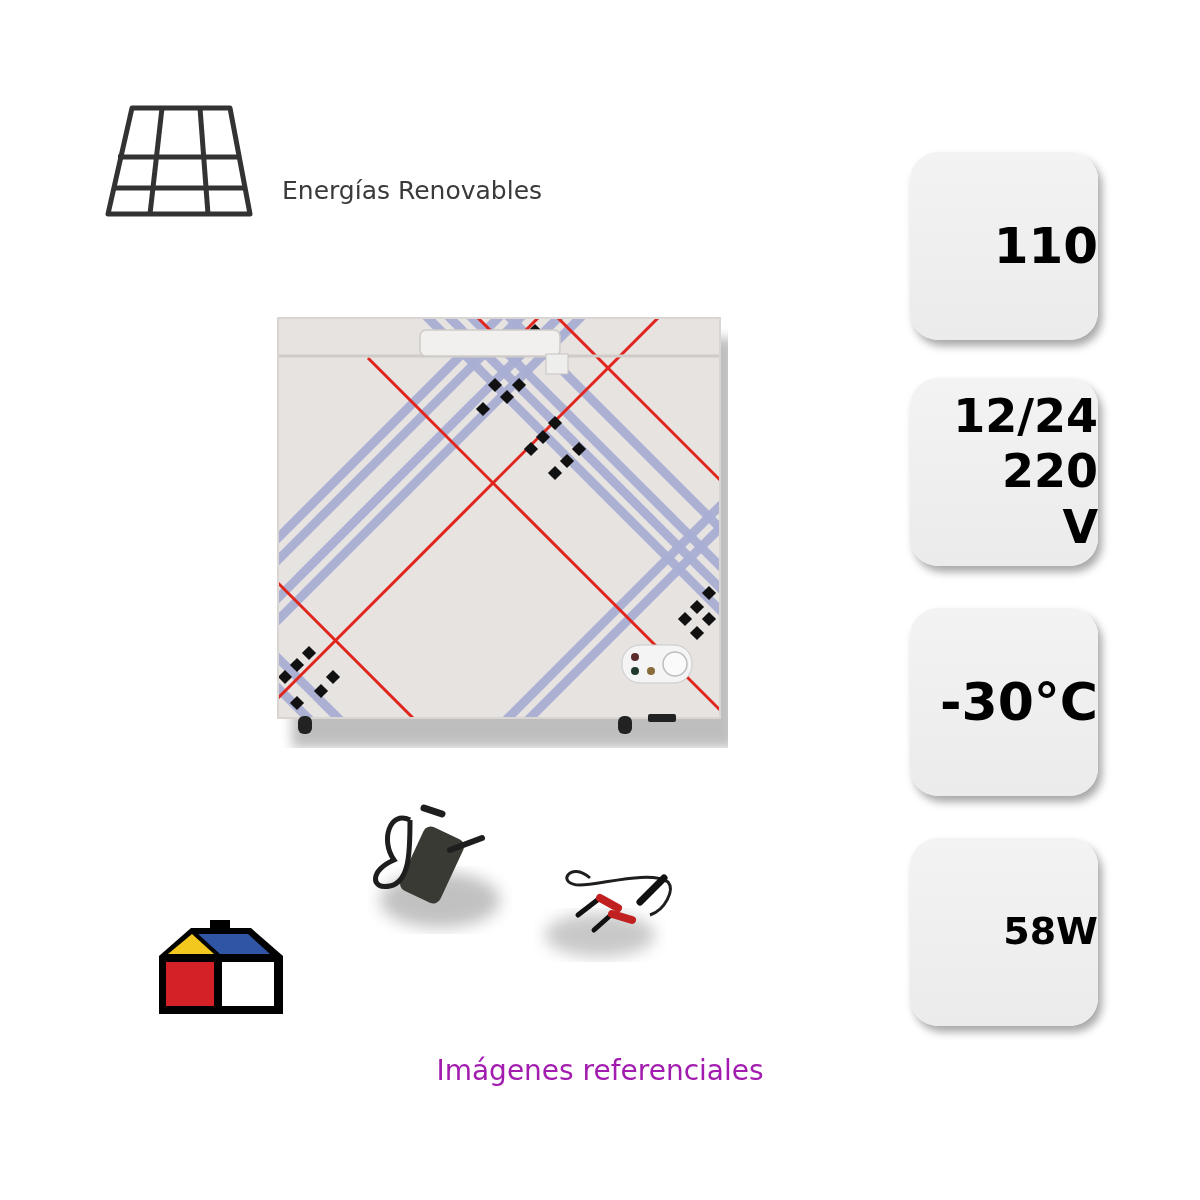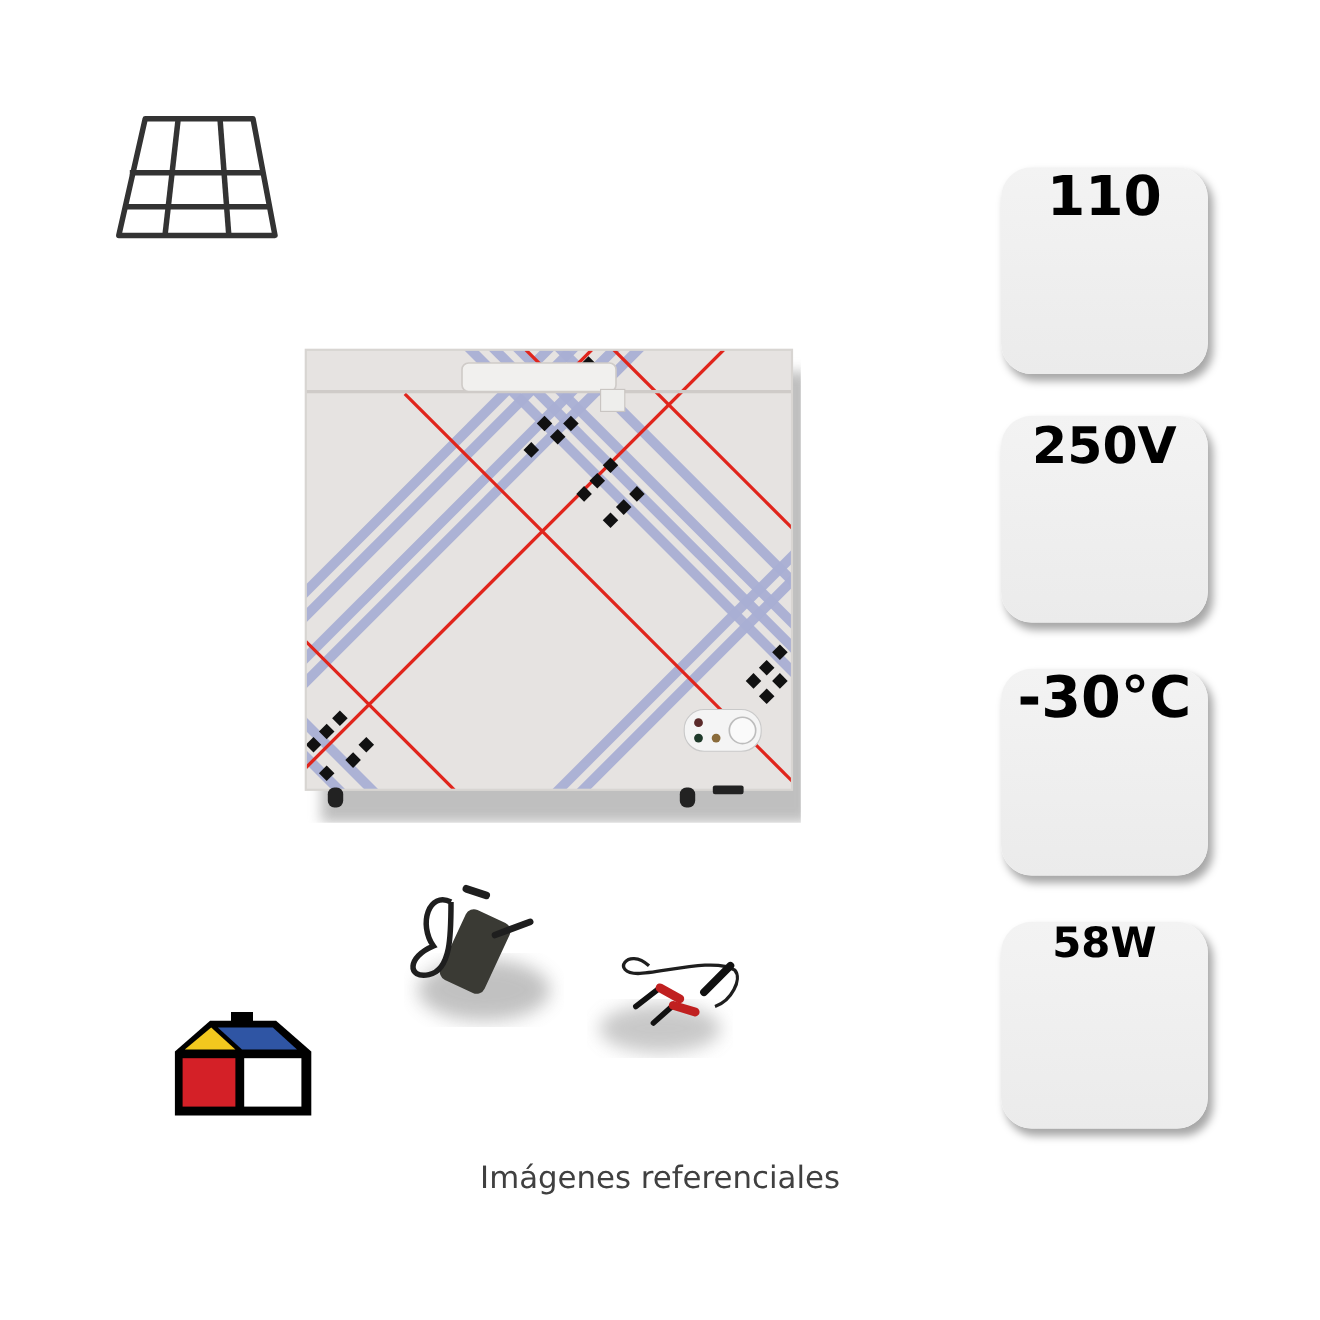--- a/index.html
+++ b/index.html
@@ -19,28 +19,28 @@
       font-family: "DejaVu Sans", sans-serif; font-size: 25px; color: #3a3a3a; line-height: 1;
     }
 
     .freezer { position: absolute; left: 268px; top: 308px; width: 460px; height: 440px; }
     .accessories { position: absolute; left: 350px; top: 790px; width: 340px; height: 190px; }
 
     .store-logo { position: absolute; left: 156px; top: 920px; width: 130px; height: 96px; }
 
     .caption {
       position: absolute; left: 0; width: 1200px; top: 1054px; text-align: center;
-      font-family: "DejaVu Sans", sans-serif; font-size: 28px; color: #404040;
+      font-family: "DejaVu Sans", sans-serif; font-size: 28px; color: #a21caf;
     }
 
     .spec {
       position: absolute; left: 910px; width: 188px; height: 188px; border-radius: 28px;
       background: linear-gradient(180deg, #f3f3f3 0%, #ebebeb 100%);
       box-shadow: 4px 6px 8px rgba(0,0,0,0.35);
-      display: flex; align-items: flex-start; justify-content: center; flex-direction: row;
+      display: flex; align-items: flex-end; justify-content: center; flex-direction: column;
       font-family: "DejaVu Sans", sans-serif; font-weight: bold; color: #000000;
       text-align: center;
     }
     .spec-line { display: block; line-height: 1.05; }
     .spec-1 { top: 152px; font-size: 50px; }
     .spec-2 { top: 378px; font-size: 46px; }
     .spec-2 .spec-line { line-height: 1.2; }
     .spec-3 { top: 608px; font-size: 52px; }
     .spec-4 { top: 838px; font-size: 38px; }
   </style>
@@ -50,20 +50,21 @@
 <div class="brand">
   <svg class="brand-logo" viewBox="0 0 150 116">
     <g fill="none" stroke="#333333" stroke-width="5" stroke-linejoin="round">
       <path d="M28 4 L126 4 L146 110 L4 110 Z"></path>
       <path d="M14 53 L136 53"></path>
       <path d="M8 84 L141 84"></path>
       <path d="M58 4 L46 110"></path>
       <path d="M96 4 L104 110"></path>
     </g>
   </svg>
+  <div class="brand-tagline">Energías Renovables</div>
 </div>
 
 <svg class="freezer" viewBox="0 0 460 440">
   <defs>
     <clipPath id="body-clip">
         <rect x="10" y="10" width="442" height="400"></rect>
       </clipPath>
     <filter id="shadow" x="-10%" y="-10%" width="130%" height="130%">
       <feGaussianBlur stdDeviation="6"></feGaussianBlur>
     </filter>
@@ -182,21 +183,22 @@
   <path d="M12 34 L36 14 L58 34 Z" fill="#f2c81e"></path>
   <path d="M42 14 L92 14 L114 34 L64 34 Z" fill="#2f55a4"></path>
   <rect x="10" y="42" width="48" height="44" fill="#d42027"></rect>
   <rect x="66" y="42" width="52" height="44" fill="#ffffff"></rect>
 </svg>
 
 <div class="spec spec-1">
   <span class="spec-line">110</span>
 </div>
 <div class="spec spec-2">
-  <span class="spec-line">250</span>
+  <span class="spec-line">12/24</span>
+  <span class="spec-line">220</span>
   <span class="spec-line">V</span>
 </div>
 <div class="spec spec-3">
   <span class="spec-line">-30°C</span>
 </div>
 <div class="spec spec-4">
   <span class="spec-line">58W</span>
 </div>
 
 <div class="caption">Imágenes referenciales</div>

